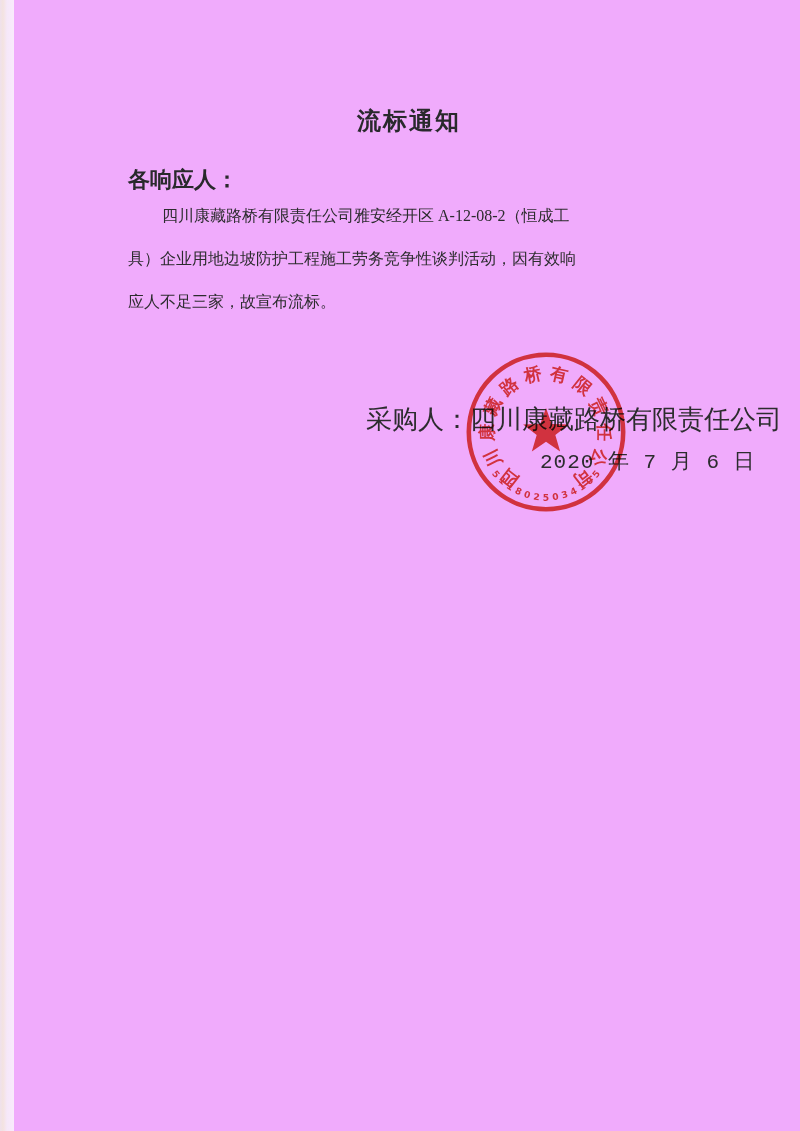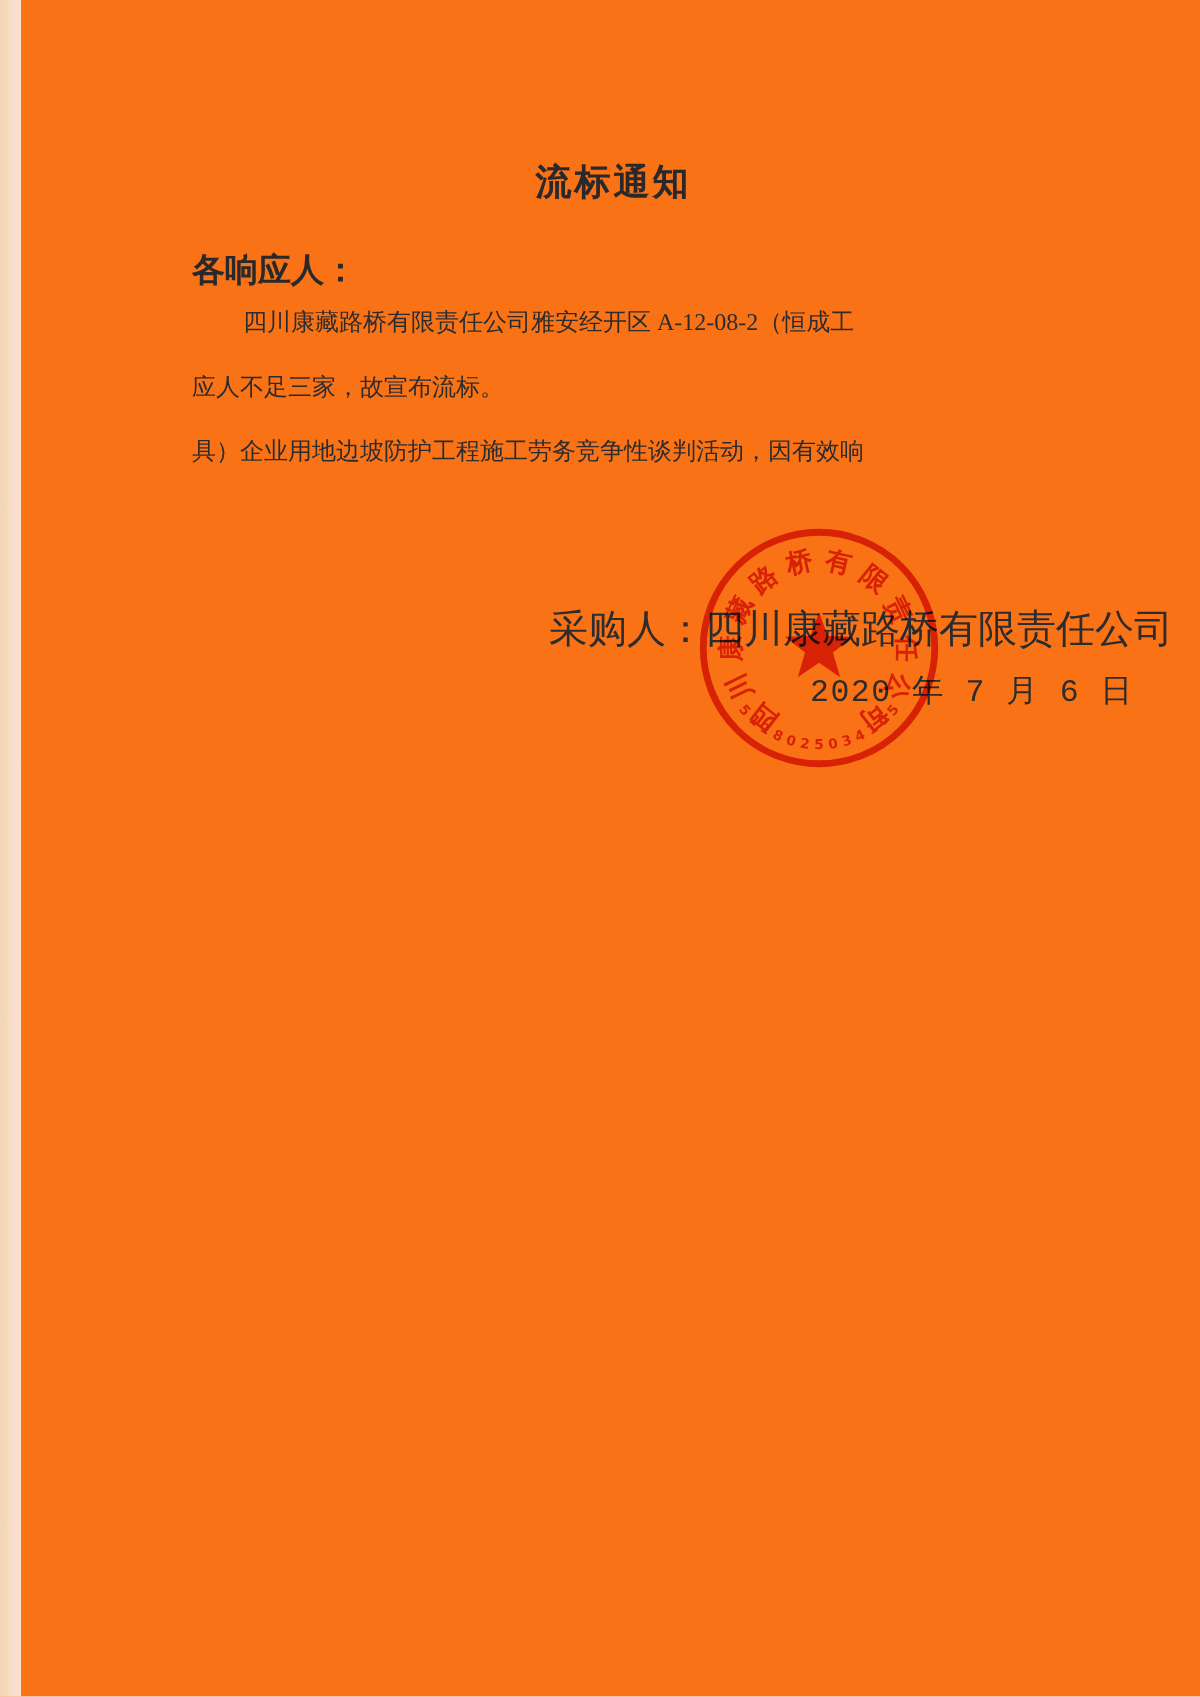--- a/index.html
+++ b/index.html
@@ -84,31 +84,31 @@
     mix-blend-mode: multiply;
     opacity: .92;
     filter: blur(.3px);
     pointer-events: none;
   }
   .seal svg { width: 100%; height: 100%; display: block; }
 </style>
 </head>
 <body>
 
-<div class="page" style="background: #f97316; color: rgb(44, 44, 46);">
+<div class="page" style="background: #f0abfc; color: rgb(44, 44, 46);">
   <div class="scan-edge"></div>
 
   <div class="doc-title">流标通知</div>
 
   <div class="salutation">各响应人：</div>
 
   <div class="body-text">
     <div class="body-line indent">四川康藏路桥有限责任公司雅安经开区 A-12-08-2（恒成工</div>
+    <div class="body-line">具）企业用地边坡防护工程施工劳务竞争性谈判活动，因有效响</div>
     <div class="body-line">应人不足三家，故宣布流标。</div>
-    <div class="body-line">具）企业用地边坡防护工程施工劳务竞争性谈判活动，因有效响</div>
   </div>
 
   <div class="purchaser-line">采购人：四川康藏路桥有限责任公司</div>
 
   <div class="date-line">2020 年 7 月 6 日</div>
 
   <div class="seal">
     <svg xmlns="http://www.w3.org/2000/svg" viewBox="0 0 200 200">
         <circle cx="100" cy="100" r="93" fill="none" stroke="#dc3a2e" stroke-width="5.5"></circle>
         <polygon points="100.00,71.00 106.94,90.45 127.58,91.04 111.22,103.65 117.05,123.46 100.00,111.80 82.95,123.46 88.78,103.65 72.42,91.04 93.06,90.45" fill="#dc3a2e"></polygon>

